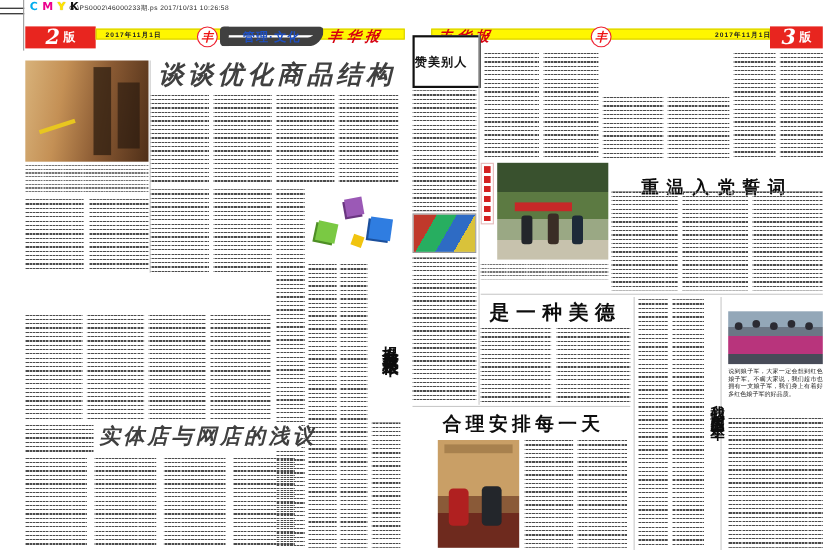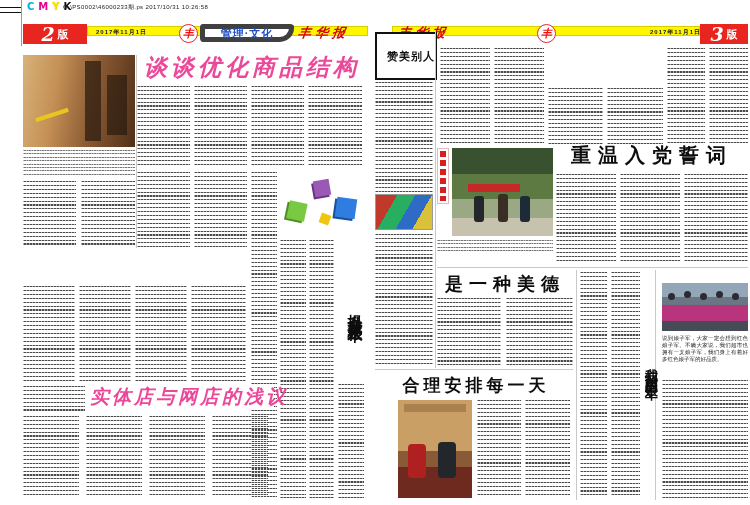--- a/index.html
+++ b/index.html
@@ -14,36 +14,36 @@
       repeating-linear-gradient(to right, rgba(255,255,255,.5) 0 1px, rgba(255,255,255,0) 1px 2.6px),
       repeating-linear-gradient(to bottom, #555 0 1px, rgba(0,0,0,0) 1px 3.4px);}
   .rule-v{position:absolute;width:1px;background:#c9c9c9;}
   .rule-h{position:absolute;height:1px;background:#c9c9c9;}
   
   .pagebox{position:absolute;background:#e8251f;color:#fff;display:flex;align-items:center;justify-content:center;gap:3px;}
   .pagebox .num{font:italic 700 19px "DejaVu Serif","Liberation Serif",serif;line-height:1;}
   .pagebox .ban{font-weight:700;font-size:11px;line-height:1;}
   .ybar{position:absolute;background:#fff600;border:1px solid #d8cf00;box-sizing:border-box;}
   .date{position:absolute;font-size:6px;font-weight:700;color:#222;letter-spacing:1px;white-space:nowrap;}
-  .tab{position:absolute;background:#fff;border:5px solid #404040;border-radius:5px 5px 18px 5px;
+  .tab{position:absolute;background:#fff;border:8px solid #404040;border-radius:5px 5px 18px 5px;
        display:flex;align-items:center;justify-content:center;color:#1d4fc4;font-weight:700;
        font-size:11px;letter-spacing:1px;box-sizing:border-box;white-space:nowrap;}
   .mast{position:absolute;color:#d6000f;font:italic 700 13px "DejaVu Serif","Liberation Serif",serif;
         letter-spacing:4px;transform:skewX(-8deg);white-space:nowrap;}
   .logo{position:absolute;width:17px;height:17px;border-radius:50%;background:#fff;border:1px solid #e23;
         color:#e11;font:italic 700 11px "DejaVu Serif",serif;display:flex;align-items:center;justify-content:center;}
   
   .h-callig{position:absolute;font-family:"DejaVu Serif","Liberation Serif",serif;font-weight:700;font-style:italic;
-            color:#ec4899;text-align:center;white-space:nowrap;}
+            color:#404040;text-align:center;white-space:nowrap;}
   .h-hei{position:absolute;font-family:"DejaVu Sans","Liberation Sans",sans-serif;font-weight:700;color:#0d0d0d;
          text-align:center;white-space:nowrap;}
   .v-title{position:absolute;writing-mode:vertical-rl;text-orientation:upright;font-weight:700;color:#0d0d0d;
            font-family:"DejaVu Serif","Liberation Serif",serif;text-align:center;}
   .boxtitle{position:absolute;border:2px solid #111;background:#fff;display:flex;flex-direction:column;
-            align-items:flex-end;justify-content:center;gap:2px;font-weight:700;
+            align-items:flex-start;justify-content:center;gap:2px;font-weight:700;
             font-family:"DejaVu Serif","Liberation Serif",serif;font-size:11px;letter-spacing:1px;}
   .photo{position:absolute;overflow:hidden;}
   .mark{position:absolute;background:#111;}
   .cmyk{position:absolute;top:1px;left:27px;display:flex;gap:4px;font:700 10px "DejaVu Sans",sans-serif;}
   .fileinfo{position:absolute;top:3px;left:63px;font-size:6px;color:#222;letter-spacing:.4px;white-space:nowrap;}
   .redstrip{position:absolute;width:12px;background:
       repeating-linear-gradient(to bottom,#d42020 2px,#d42020 8px,rgba(0,0,0,0) 8px,rgba(0,0,0,0) 11px);
       background-clip:content-box;padding:2px 2px;border:1px solid #e5b9b9;box-sizing:border-box;}
   .capline{position:absolute;font-size:5.5px;line-height:1.25;color:#222;text-align:justify;overflow:hidden;}
 </style>
@@ -152,21 +152,21 @@
   <div class="redstrip" style="left:437px;top:148px;height:56px;"></div>
   <div class="photo" style="left:452px;top:148px;width:101px;height:88px;
        background:linear-gradient(#39512e 0 30%,#5c7a42 30% 58%,#9aa884 58% 80%,#c7c2ad 80%);">
     <div class="abs" style="left:16px;top:36px;width:52px;height:8px;background:#c62828;"></div>
     <div class="abs" style="left:22px;top:48px;width:10px;height:26px;background:#23262b;border-radius:3px;"></div>
     <div class="abs" style="left:46px;top:46px;width:10px;height:28px;background:#3a2d26;border-radius:3px;"></div>
     <div class="abs" style="left:68px;top:48px;width:10px;height:26px;background:#1d2a38;border-radius:3px;"></div>
   </div>
   <div class="gk cap" style="left:437px;top:240px;width:116px;height:14px;"></div>
 
-  <div class="h-hei" style="left:556px;top:142px;width:192px;font-size:20px;letter-spacing:7px;font-family:Liberation Sans, sans-serif;">重温入党誓词</div>
+  <div class="h-hei" style="left:556px;top:160px;width:192px;font-size:16px;letter-spacing:7px;font-family:Liberation Sans, sans-serif;">重温入党誓词</div>
   <div class="gk" style="left:556px;top:174px;width:60px;height:90px;"></div>
   <div class="gk" style="left:620px;top:174px;width:60px;height:90px;"></div>
   <div class="gk" style="left:684px;top:174px;width:64px;height:90px;"></div>
 
   <div class="rule-h" style="left:437px;top:267px;width:311px;"></div>
 
   <div class="h-hei" style="left:437px;top:272px;width:136px;font-size:18px;letter-spacing:6px;">是一种美德</div>
   <div class="gk" style="left:437px;top:298px;width:64px;height:68px;"></div>
   <div class="gk" style="left:506px;top:298px;width:67px;height:68px;"></div>
 

